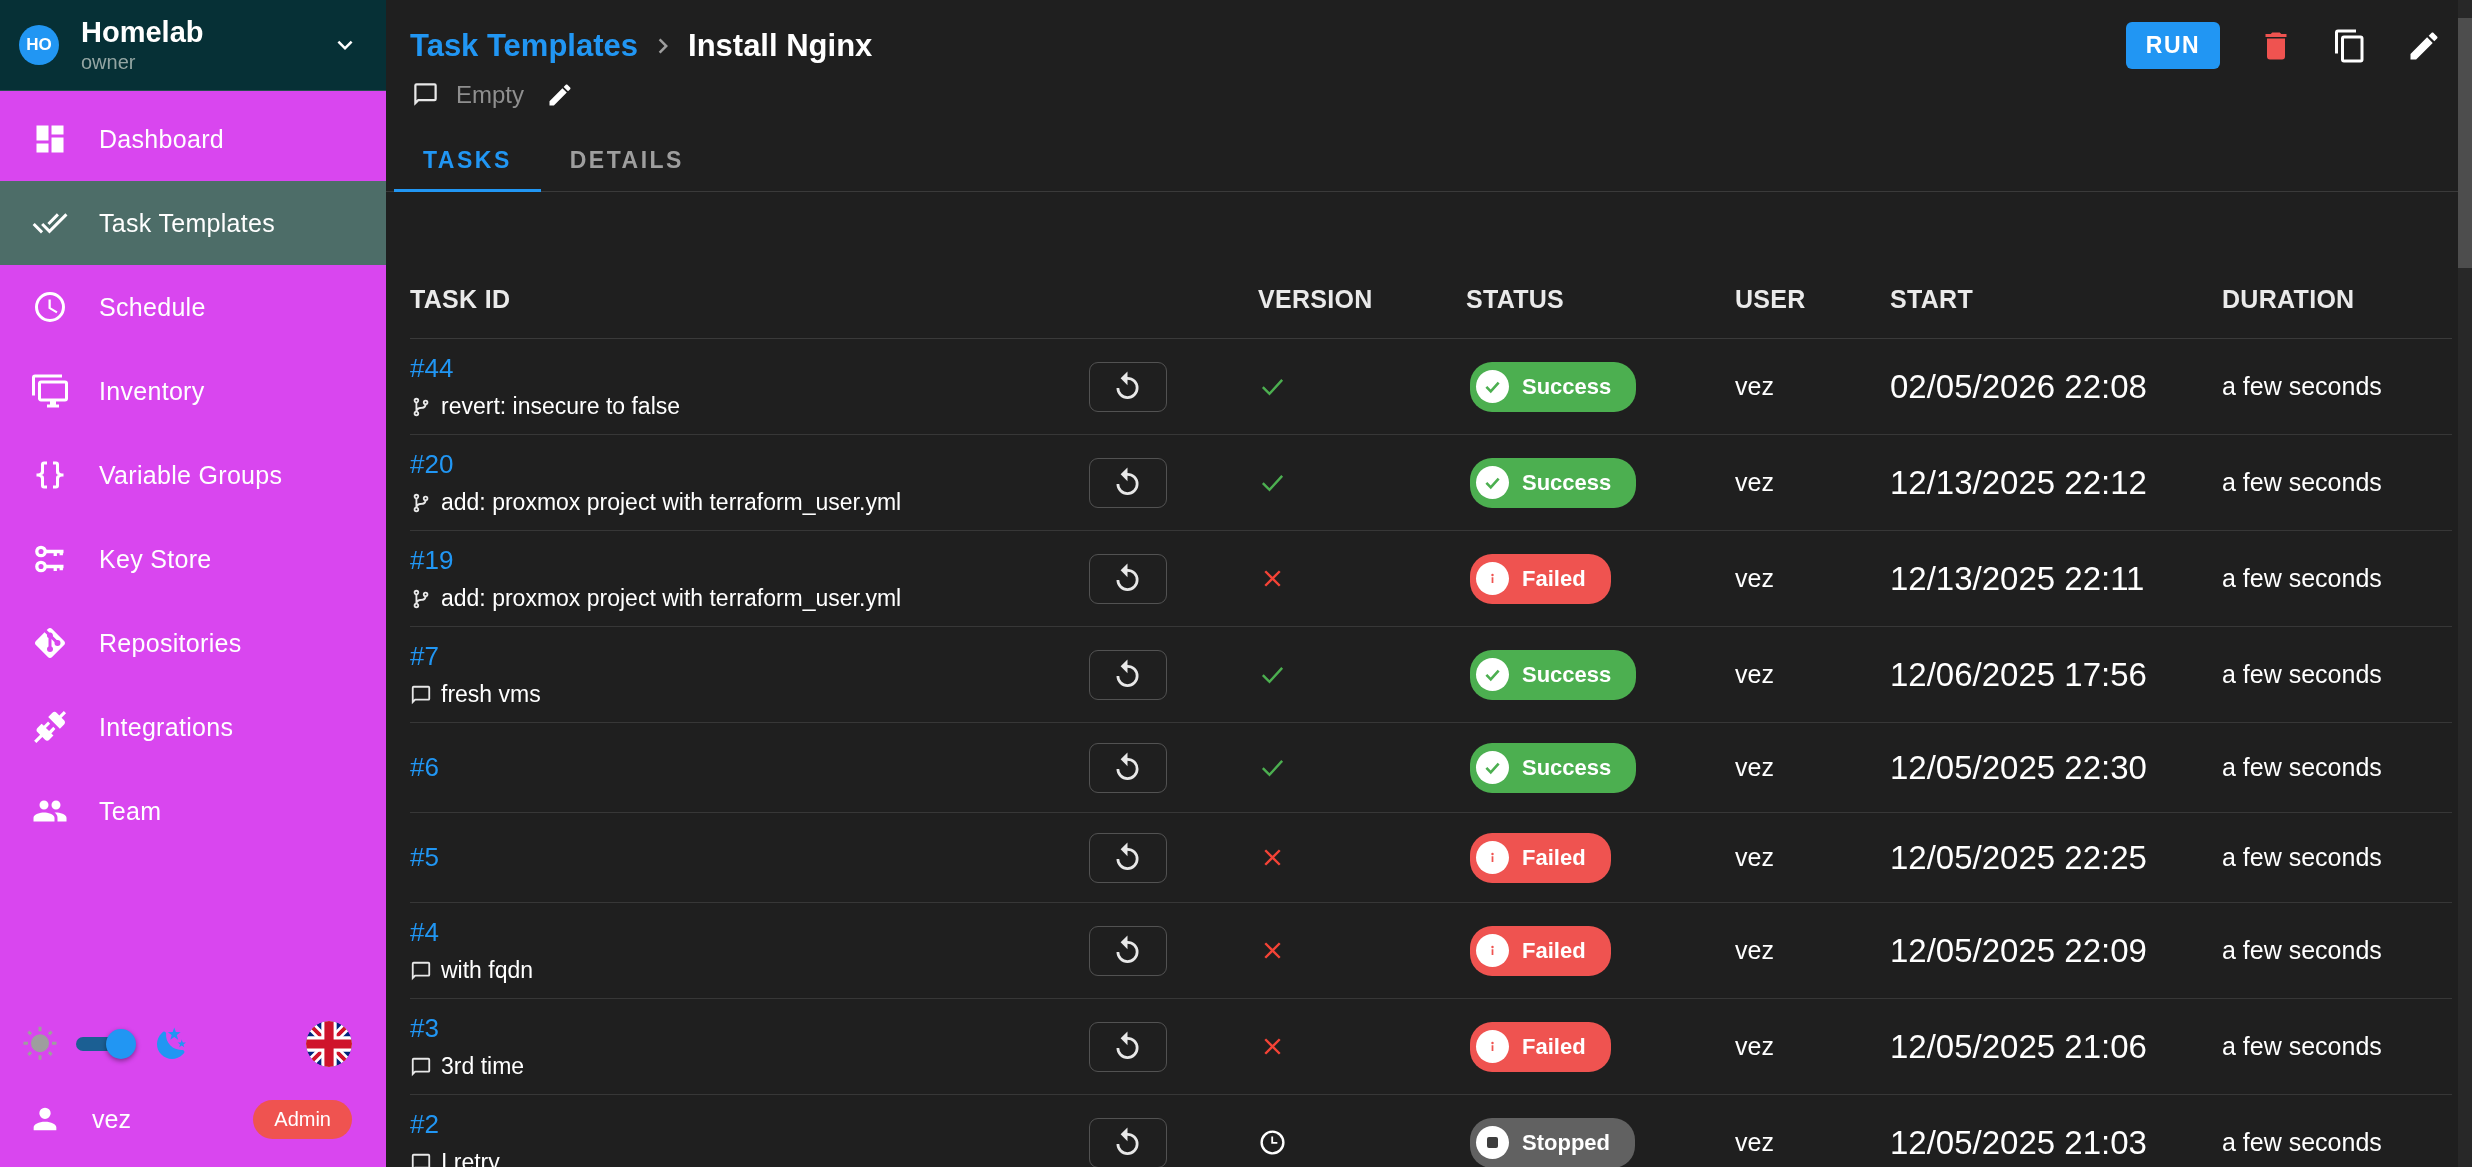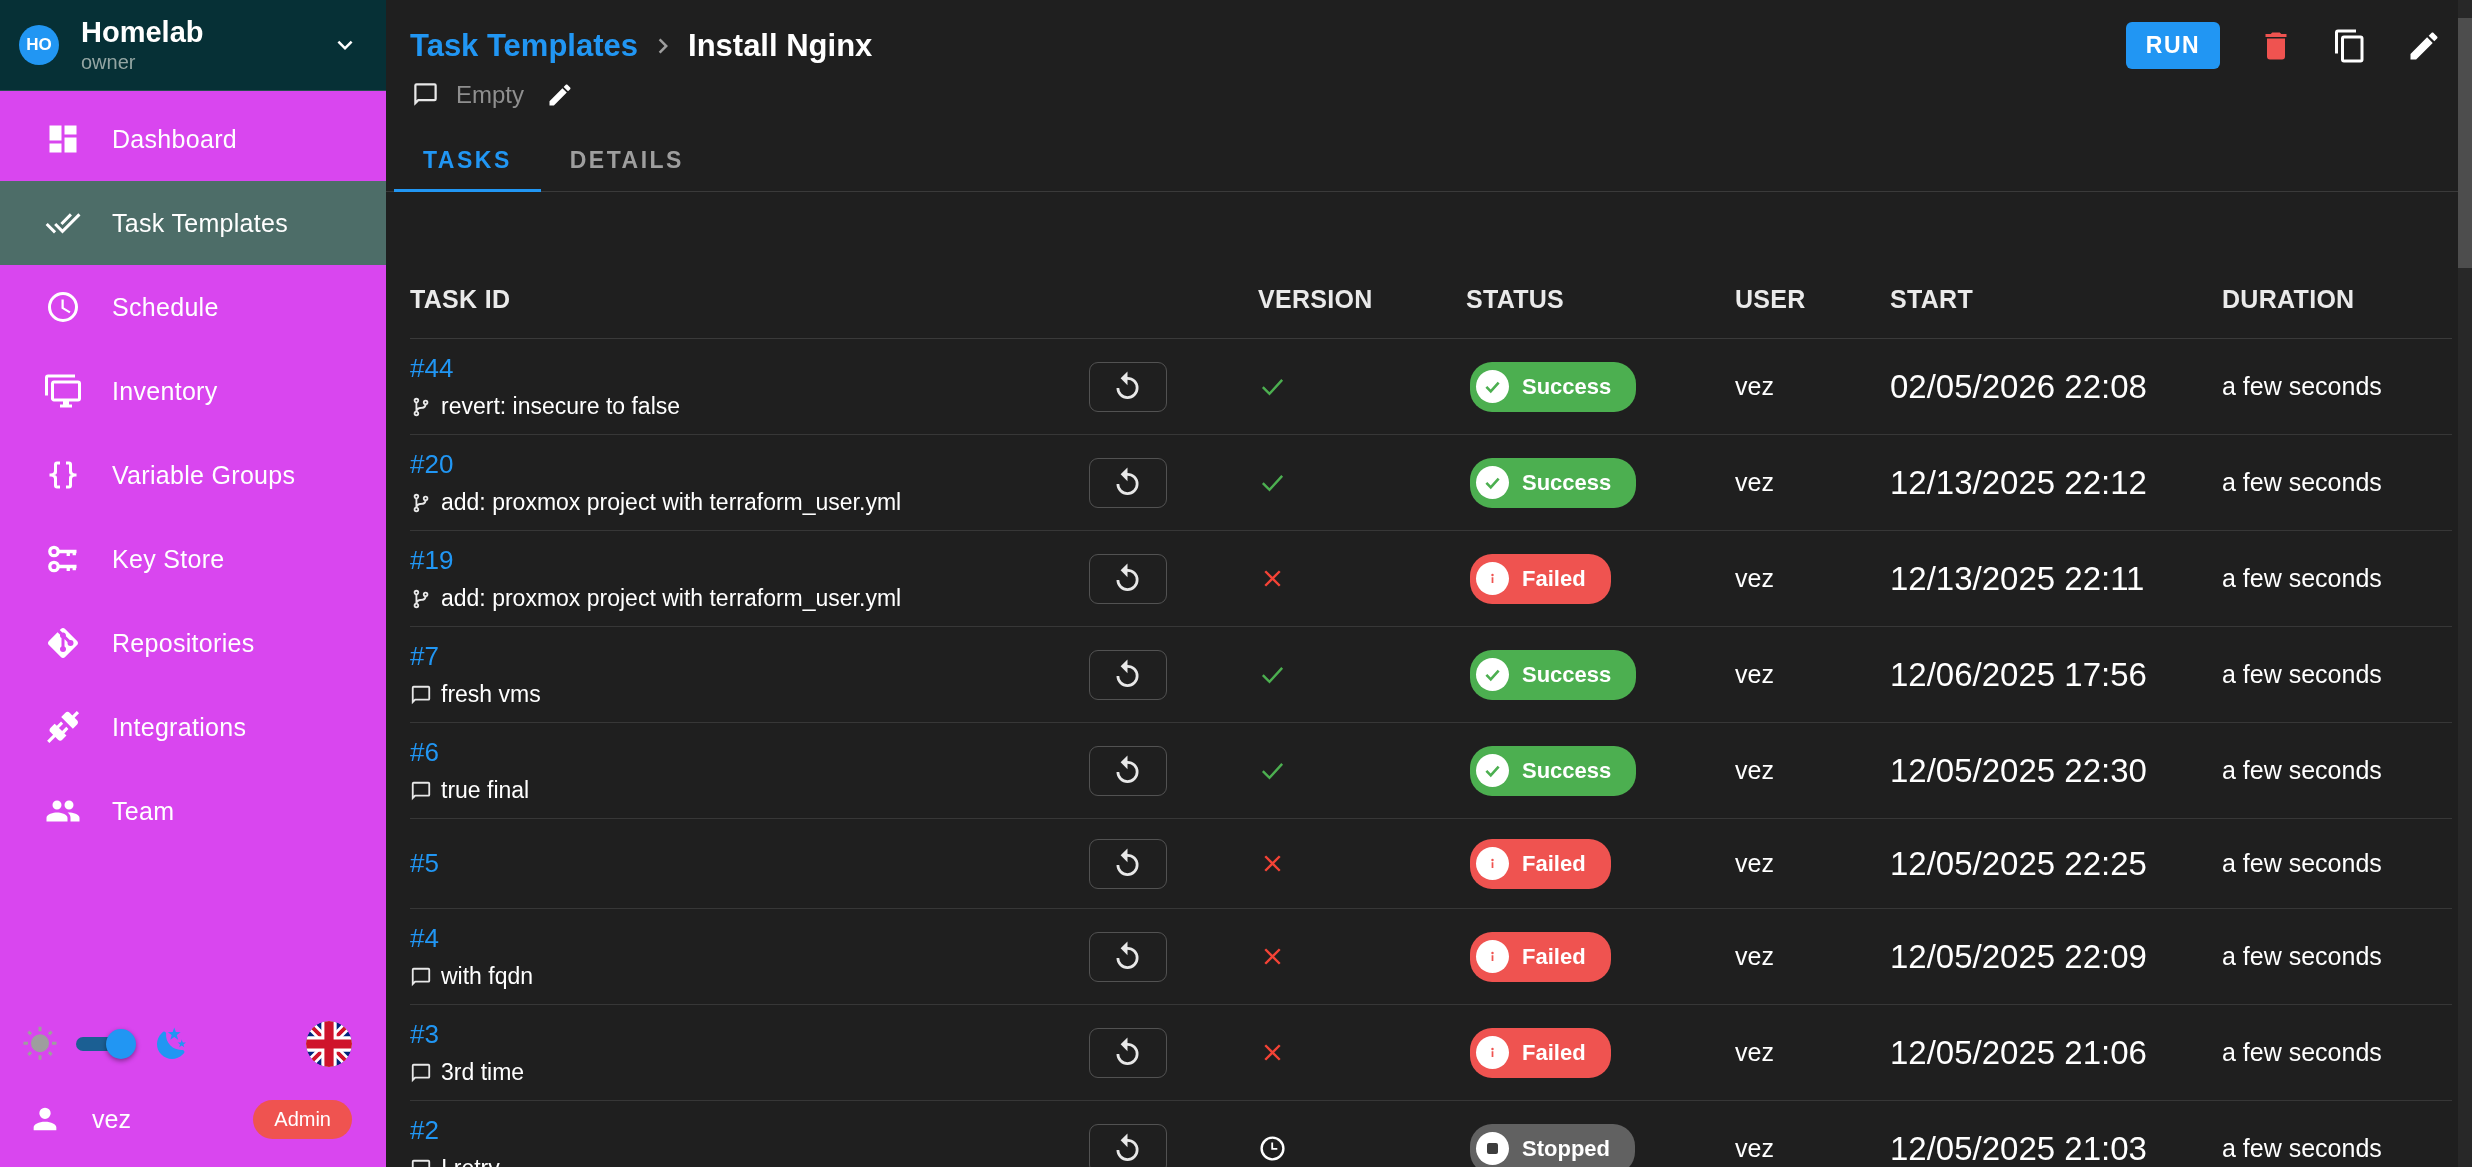--- a/index.html
+++ b/index.html
@@ -30,21 +30,21 @@
     font-size: 17px; font-weight: bold; flex: none;
   }
   .sb-head-text { margin-left: 22px; }
   .sb-title { font-size: 29px; font-weight: bold; line-height: 1.15; }
   .sb-sub { font-size: 20px; color: #93a5a3; margin-top: 2px; }
   .sb-chevron { margin-left: auto; width: 30px; height: 30px; color: #fff; }
 
   .nav { padding-top: 6px; }
   .nav-item {
     height: 84px; display: flex; align-items: center;
-    padding-left: 45px; cursor: pointer; color: #fff;
+    padding-left: 32px; cursor: pointer; color: #fff;
   }
   .nav-item.active { background: #4d6d68; }
   .nav-icon { width: 36px; height: 36px; margin-right: 31px; flex: none; }
   .nav-icon svg { width: 100%; height: 100%; }
   .nav-label { font-size: 25px; letter-spacing: 0.3px; }
 
   .sb-spacer { flex: 1; }
   .theme-row { height: 78px; display: flex; align-items: center; padding: 0 34px 0 22px; }
   .sun-icon { width: 36px; height: 36px; color: #9e9e9e; }
   .switch { position: relative; width: 56px; height: 20px; margin: 0 10px 0 18px; }
@@ -494,28 +494,21 @@
                     </svg>
                   </span>
                 </span>
                 <span class="pill-label">Success</span>
               </span></div>
             <div class="user-cell">vez</div>
             <div class="start-cell">12/06/2025 17:56</div>
             <div class="duration-cell">a few seconds</div>
           </div>
           <div class="grid row">
-            <div class="task-cell"><a class="task-id">#6</a><div class="task-msg">
-                <span class="msg-icon">
-                  <svg viewBox="0 0 24 24">
-                    <path fill="currentColor" d="M20,2H4A2,2 0 0,0 2,4V22L6,18H20A2,2 0 0,0 22,16V4A2,2 0 0,0 20,2M20,16H5.17L4,17.17V4H20V16Z"></path>
-                  </svg>
-                </span>
-                <span>true final</span>
-              </div></div>
+            <div class="task-cell"><a class="task-id">#6</a></div>
             <div class="rerun-cell">
               <button class="rerun-btn">
                 <span>
                   <svg viewBox="0 0 24 24">
                     <path fill="currentColor" d="M12,5V1L7,6L12,11V7A6,6 0 0,1 18,13A6,6 0 0,1 12,19A6,6 0 0,1 6,13H4A8,8 0 0,0 12,21A8,8 0 0,0 20,13A8,8 0 0,0 12,5Z"></path>
                   </svg>
                 </span>
               </button>
             </div>
             <div class="version-cell v-ok"><span><svg class="v-ic" viewBox="0 0 24 24" fill="none" stroke="currentColor" stroke-width="2">

